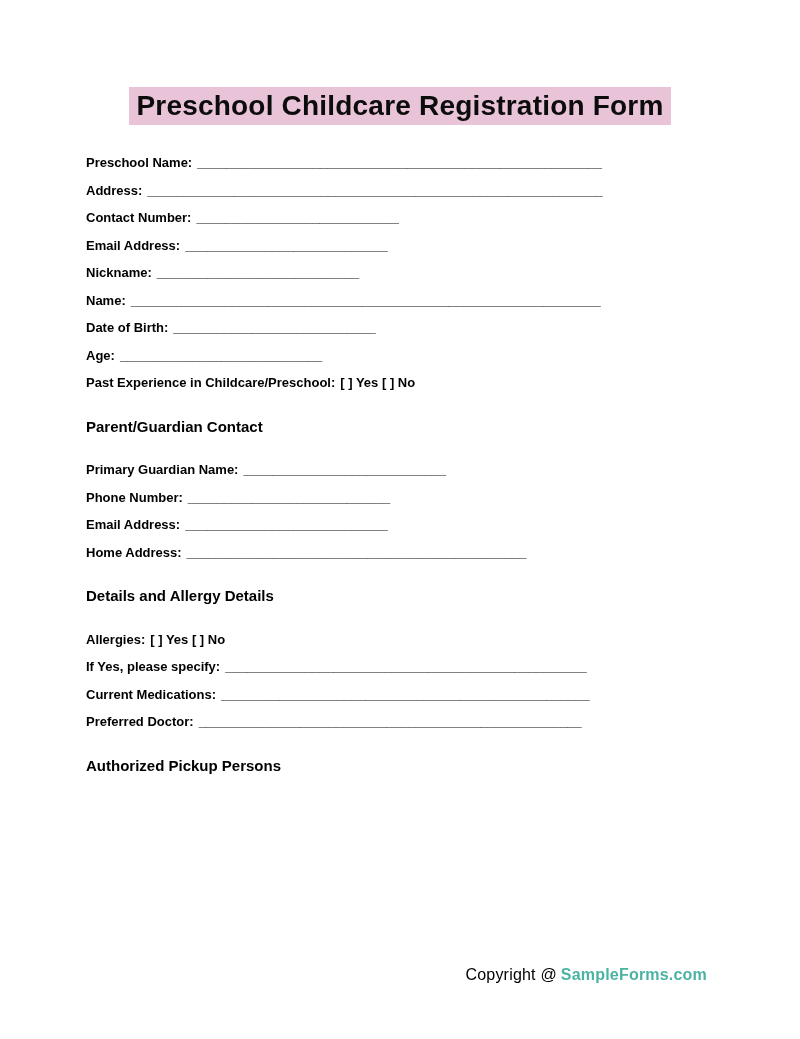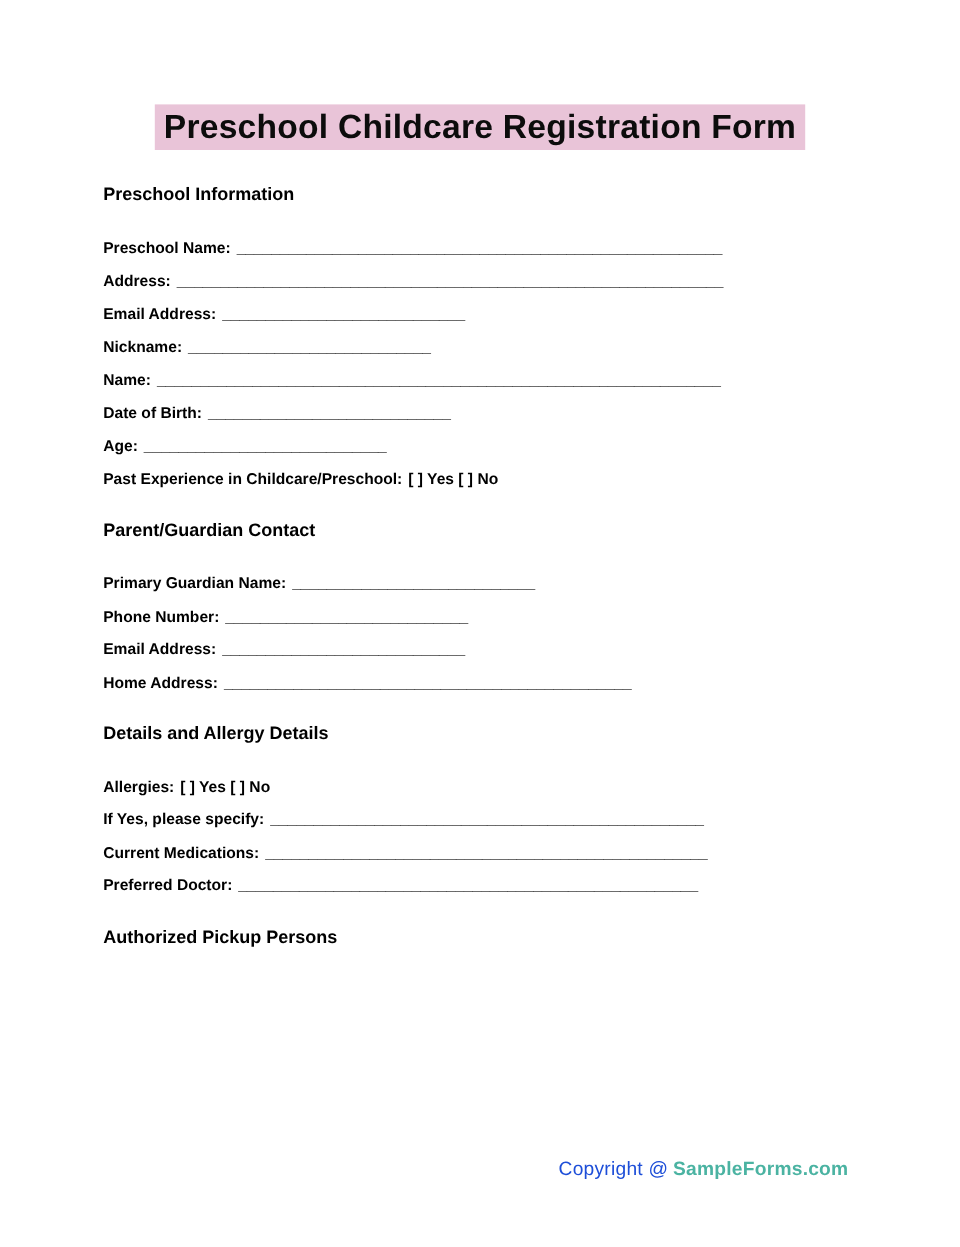--- a/index.html
+++ b/index.html
@@ -80,26 +80,28 @@
 </style>
 </head>
 <body>
 
 <div class="page">
 
   <h1 class="title-wrap"><span class="title" style="background: rgb(233, 196, 216);">Preschool Childcare Registration Form</span></h1>
 
   <div class="content">
 
-    <p class="section-heading">Preschool Information</p>
     <p class="row">
       <span class="lbl">Preschool Name:</span><span class="blank">________________________________________________________</span>
     </p>
     <p class="row">
       <span class="lbl">Address:</span><span class="blank">_______________________________________________________________</span>
+    </p>
+    <p class="row">
+      <span class="lbl">Contact Number:</span><span class="blank">____________________________</span>
     </p>
     <p class="row">
       <span class="lbl">Email Address:</span><span class="blank">____________________________</span>
     </p>
 
     <p class="row">
       <span class="lbl">Nickname:</span><span class="blank">____________________________</span>
     </p>
     <p class="row">
       <span class="lbl">Name:</span><span class="blank">_________________________________________________________________</span>
@@ -140,16 +142,16 @@
     </p>
     <p class="row">
       <span class="lbl">Preferred Doctor:</span><span class="blank">_____________________________________________________</span>
     </p>
 
     <p class="section-heading">Authorized Pickup Persons</p>
 
   </div>
 
   <div class="footer">
-    <span class="copy" style="color: #1d4ed8;">Copyright @</span><a class="brand" style="color: rgb(75, 179, 162);">SampleForms.com</a>
+    <span class="copy" style="color: #000000;">Copyright @</span><a class="brand" style="color: rgb(75, 179, 162);">SampleForms.com</a>
   </div>
 
 </div>
 
 </body></html>

